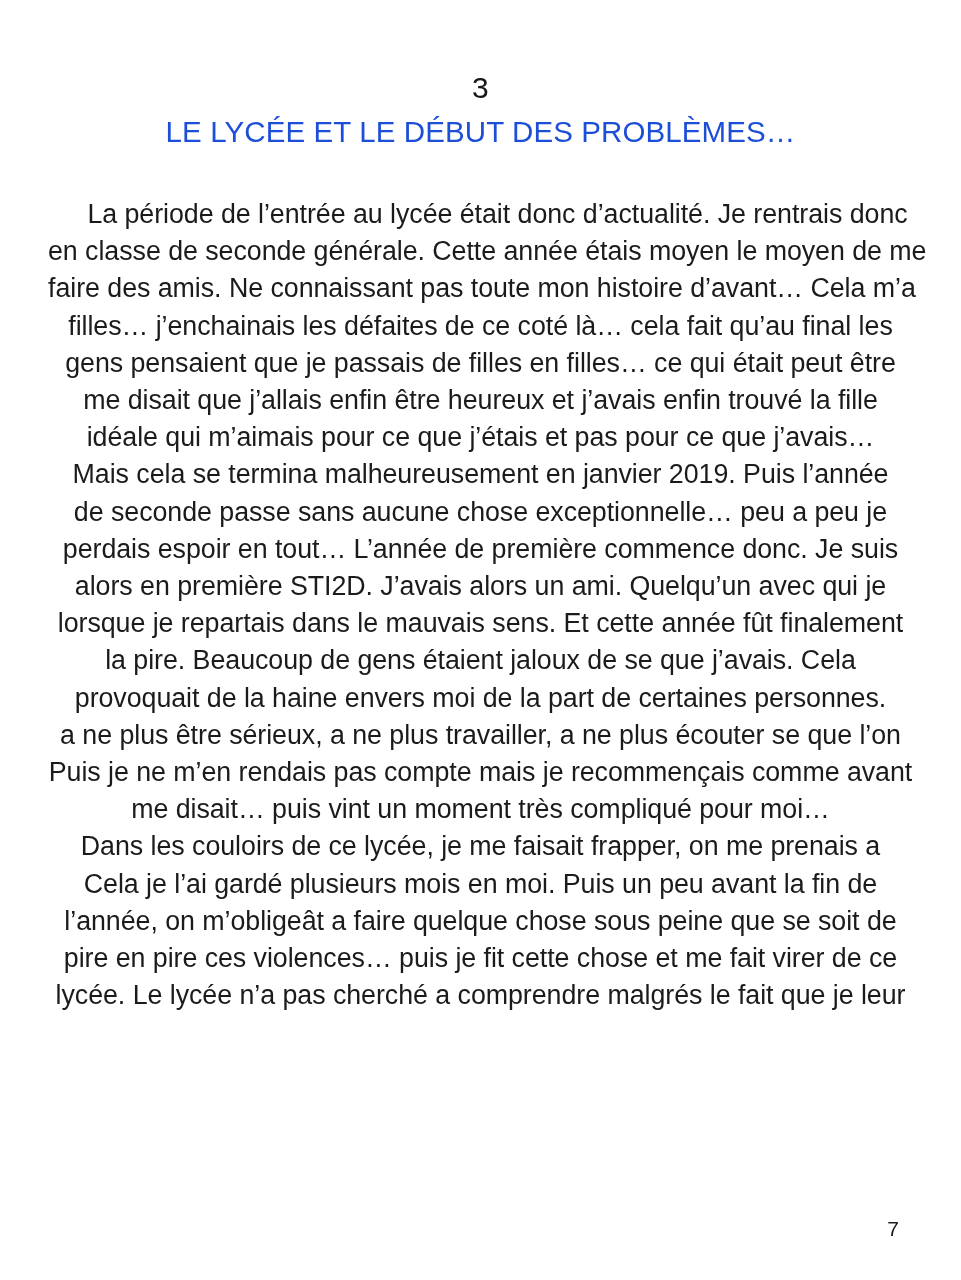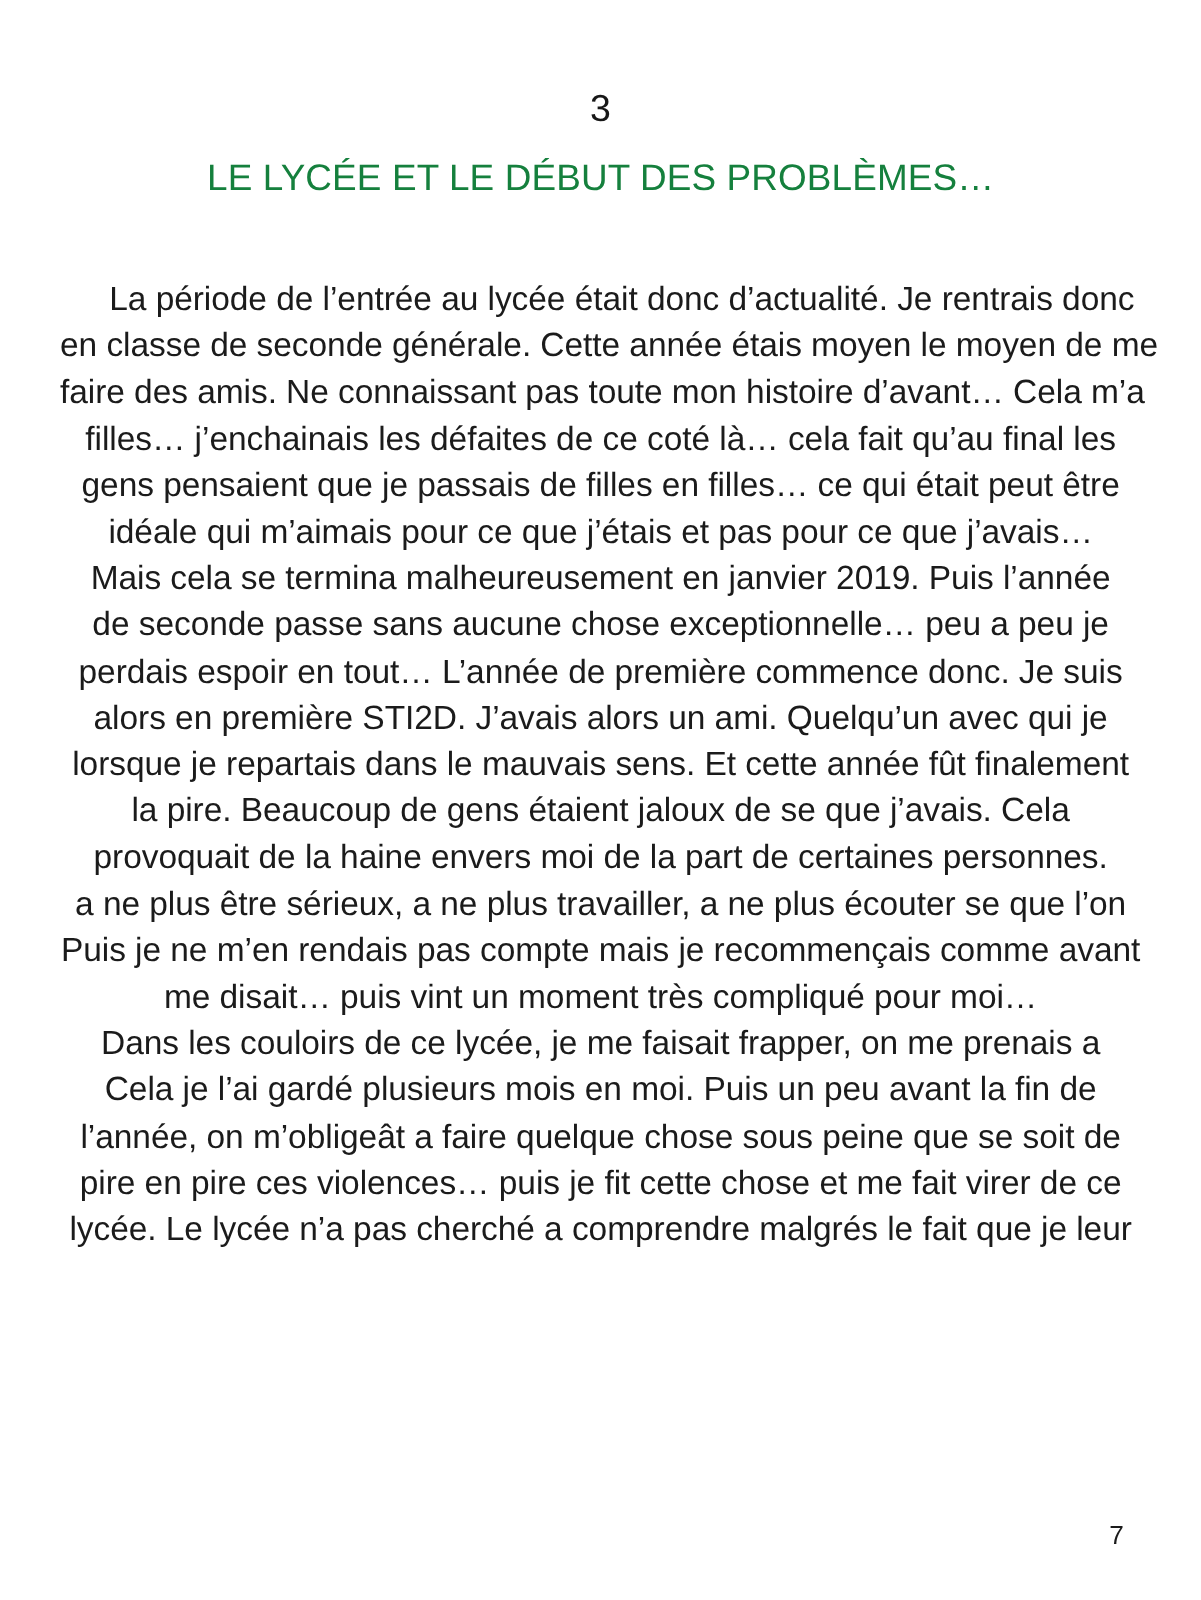--- a/index.html
+++ b/index.html
@@ -31,33 +31,31 @@
     line-height: 44px;
     font-weight: 400;
     letter-spacing: 0.2px;
     color: #171717;
   }
   .chapter-title {
     font-size: 29.5px;
     line-height: 44px;
     font-weight: 400;
     letter-spacing: 0.1px;
-    color: #15803d;
+    color: #1d4ed8;
     white-space: nowrap;
-    margin-top: 11px;
   }
 
   
   .body-block {
     position: absolute;
     left: 48px;
     top: 196px;
     width: 865px;
     text-align: center;
-    margin-top: 25px;
   }
   .body-line {
     font-size: 26.8px;
     line-height: 37.2px;
     font-weight: 400;
     letter-spacing: -0.05px;
     white-space: nowrap;
     color: #1b1b1b;
   }
   .body-line.indent {
@@ -84,20 +82,21 @@
     <div class="chapter-number">3</div>
     <div class="chapter-title">LE LYCÉE ET LE DÉBUT DES PROBLÈMES…</div>
   </div>
 
   <div class="body-block">
       <div class="body-line indent">La période de l’entrée au lycée était donc d’actualité. Je rentrais donc</div>
       <div class="body-line">en classe de seconde générale. Cette année étais moyen le moyen de me</div>
       <div class="body-line">faire des amis. Ne connaissant pas toute mon histoire d’avant… Cela m’a</div>
       <div class="body-line">filles… j’enchainais les défaites de ce coté là… cela fait qu’au final les</div>
       <div class="body-line">gens pensaient que je passais de filles en filles… ce qui était peut être</div>
+      <div class="body-line">me disait que j’allais enfin être heureux et j’avais enfin trouvé la fille</div>
       <div class="body-line">idéale qui m’aimais pour ce que j’étais et pas pour ce que j’avais…</div>
       <div class="body-line">Mais cela se termina malheureusement en janvier 2019.  Puis l’année</div>
       <div class="body-line">de seconde passe sans aucune chose exceptionnelle… peu a peu je</div>
       <div class="body-line">perdais espoir en tout… L’année de première commence donc. Je suis</div>
       <div class="body-line">alors en première STI2D. J’avais alors un ami. Quelqu’un avec qui je</div>
       <div class="body-line">lorsque je repartais dans le mauvais sens. Et cette année fût finalement</div>
       <div class="body-line">la pire. Beaucoup de gens étaient jaloux de se que j’avais. Cela</div>
       <div class="body-line">provoquait de la haine envers moi de la part de certaines personnes.</div>
       <div class="body-line">a ne plus être sérieux, a ne plus travailler, a ne plus écouter se que l’on</div>
       <div class="body-line">Puis je ne m’en rendais pas compte mais je recommençais comme avant</div>

